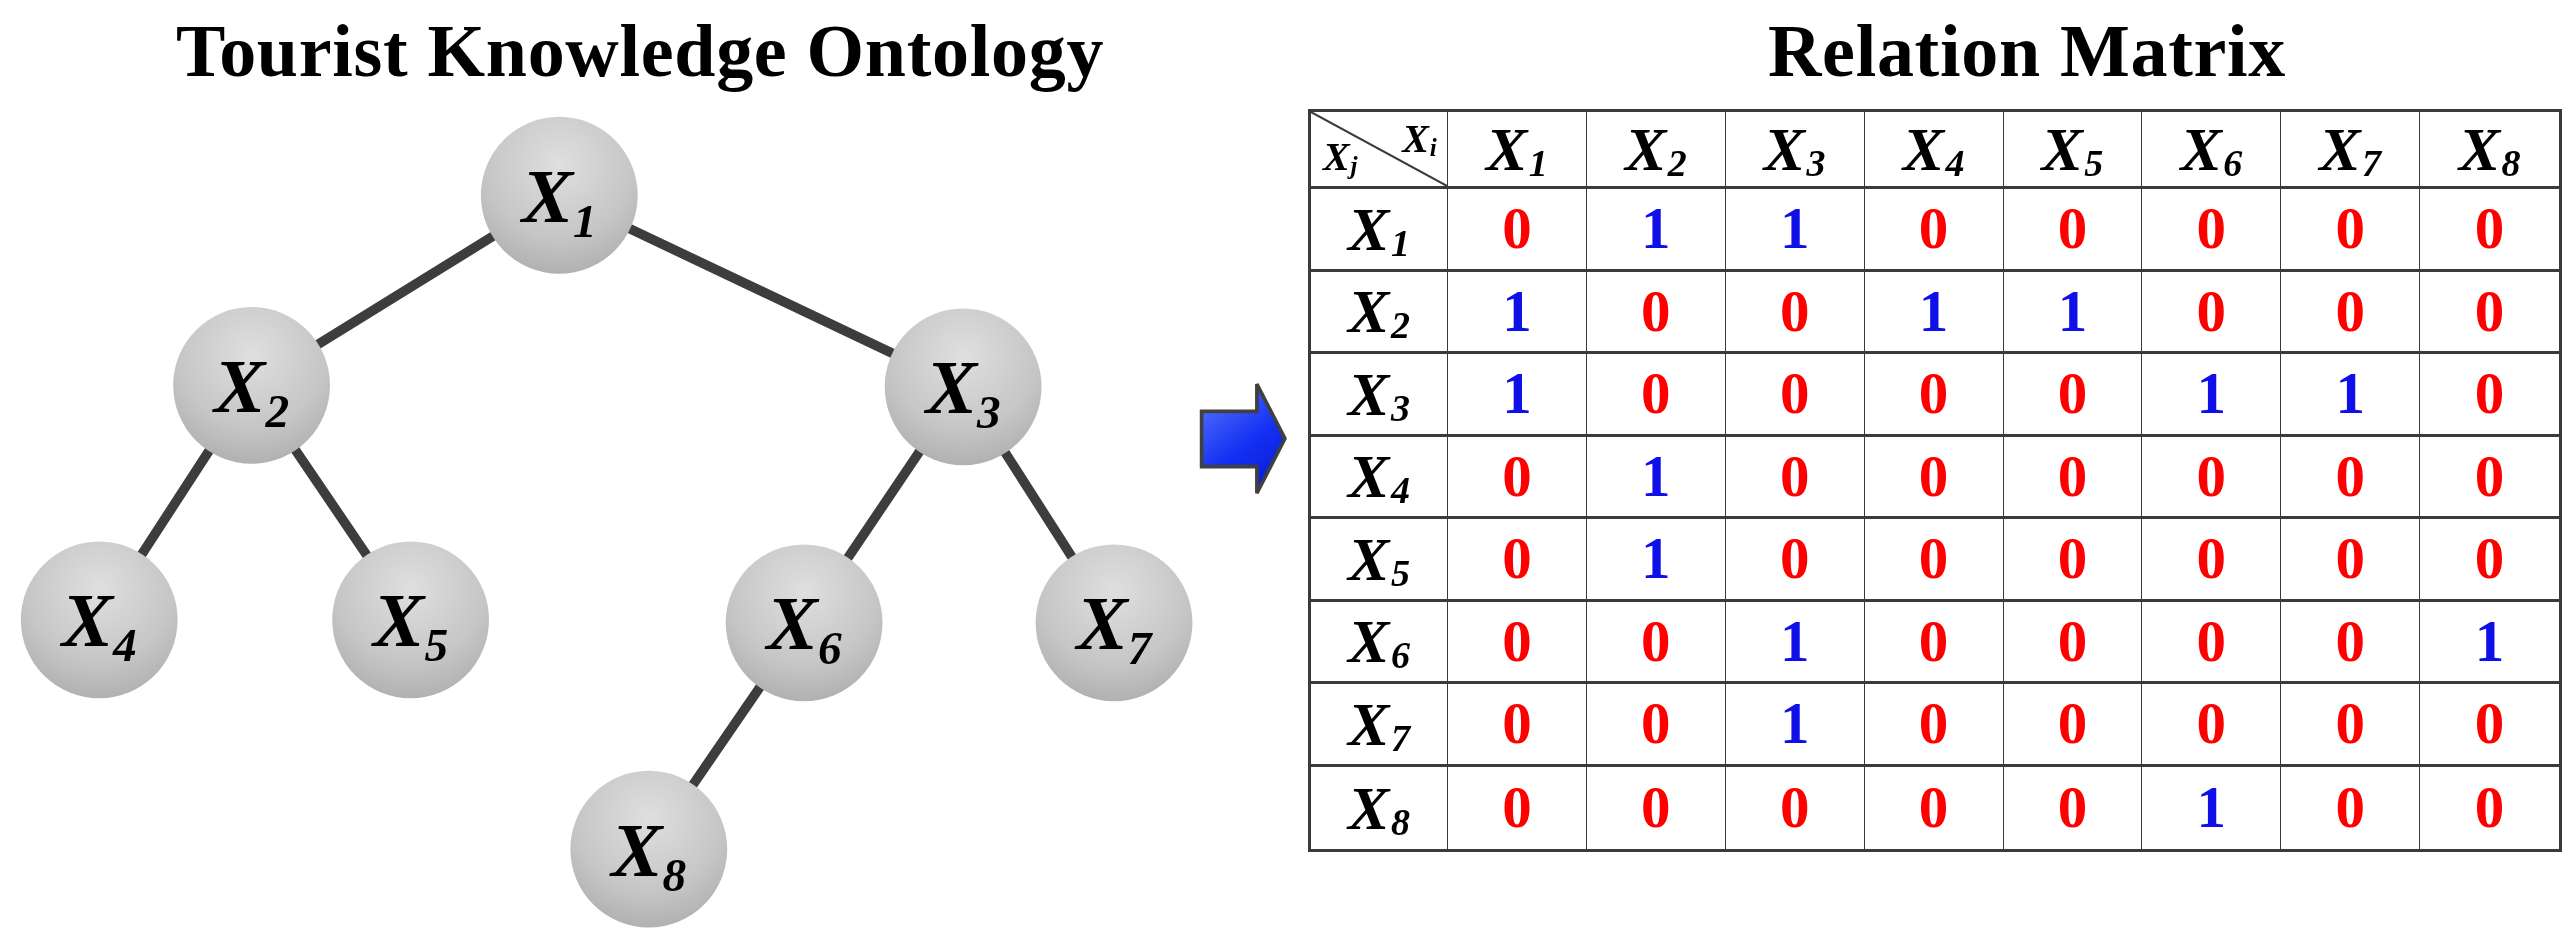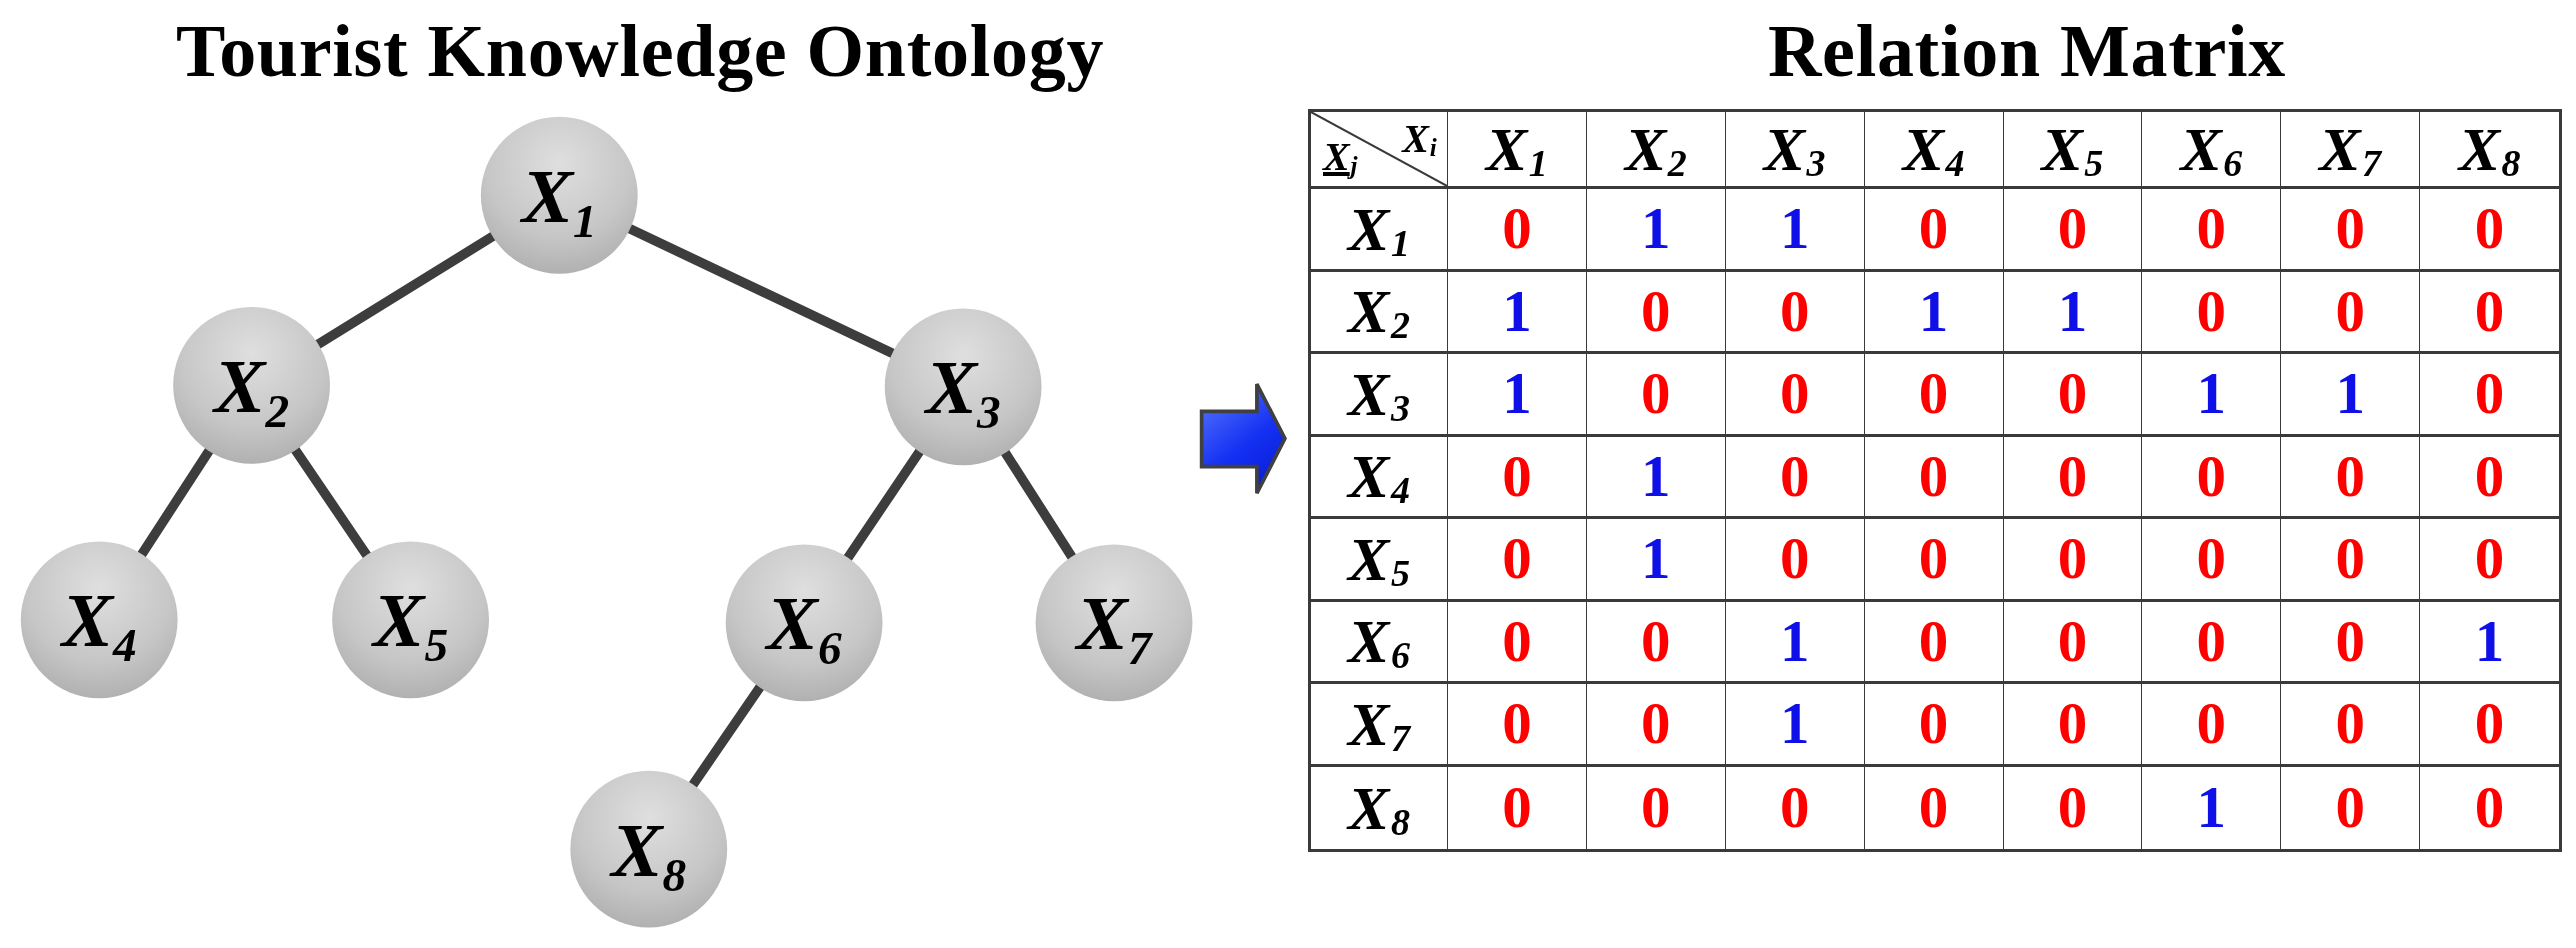--- a/index.html
+++ b/index.html
@@ -84,21 +84,21 @@
   .clabel {
     position: absolute;
     font-style: italic;
     font-weight: 700;
     font-size: 40px;
     line-height: 1;
     white-space: nowrap;
   }
   .clabel .sub { font-size: 25px; position: relative; top: 0.14em; margin-left: 0.7px; }
   .clabel.top-right   { top: 7.4px; right: 10.4px; }
-  .clabel.bottom-left { bottom: 9px; left: 12px; text-decoration: underline; }
+  .clabel.bottom-left { bottom: 9px; left: 12px; }
 </style>
 </head>
 <body>
 
 <div class="canvas">
 
   <div id="title-left" class="fig-title">Tourist Knowledge Ontology</div>
 
   <div id="title-right" class="fig-title">Relation Matrix</div>
 

